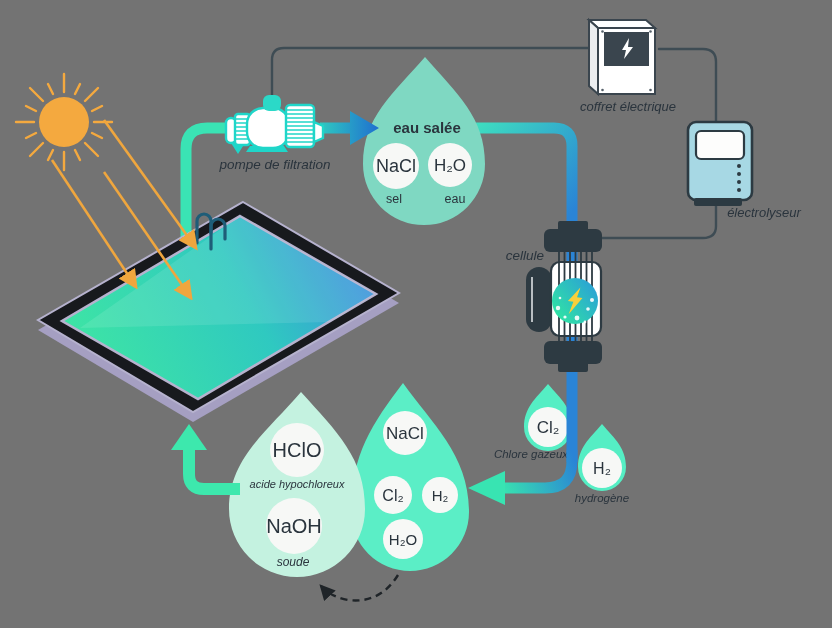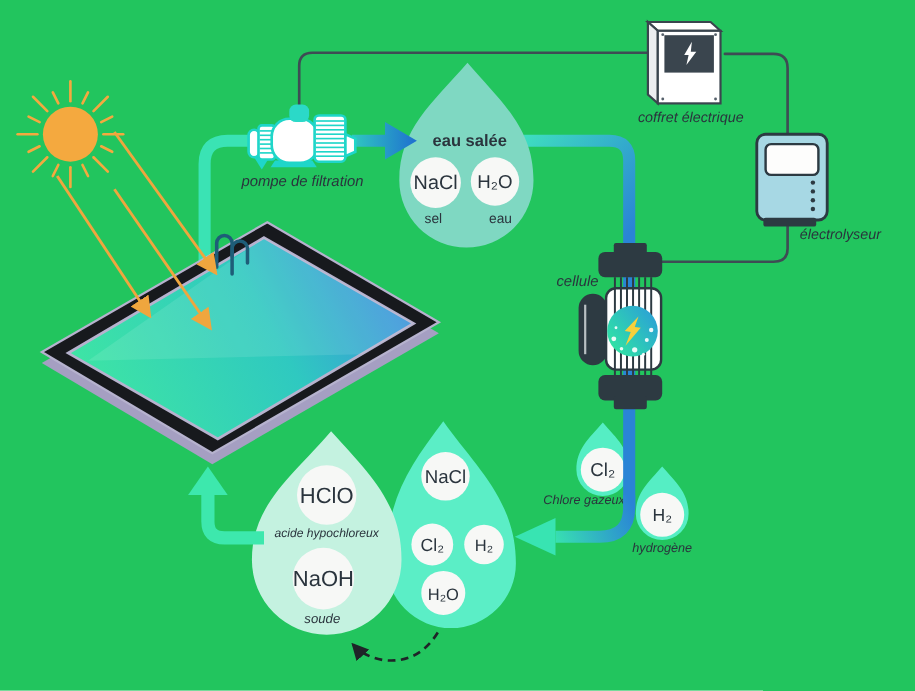--- a/index.html
+++ b/index.html
@@ -1,16 +1,16 @@
 <!DOCTYPE html>
 <html><head>
 <meta charset="utf-8">
 <style>
   html,body{margin:0;padding:0;background:#ffffff;}
-  .stage{position:relative;width:832px;height:628px;background:#22c55e;overflow:hidden;
+  .stage{position:relative;width:832px;height:628px;background:#737373;overflow:hidden;
          font-family:"Liberation Sans", sans-serif;}
   svg{display:block;}
   text{font-family:"Liberation Sans", sans-serif;fill:#2a343d;}
   .it{font-style:italic;}
   .ttl{font-weight:600;}
 </style>
 </head>
 <body>
 <div class="stage">
 

